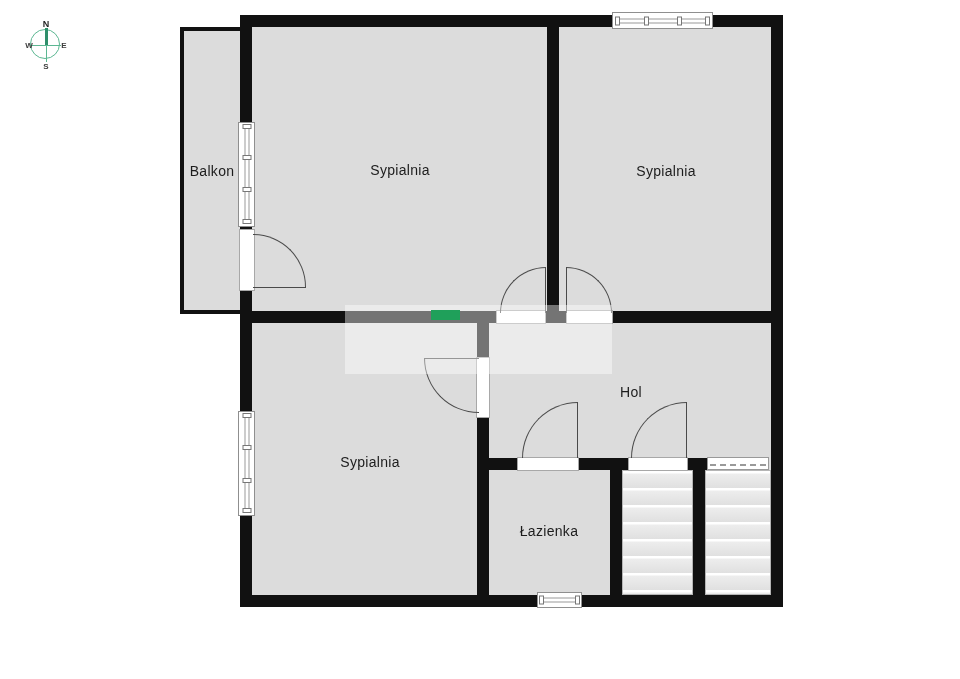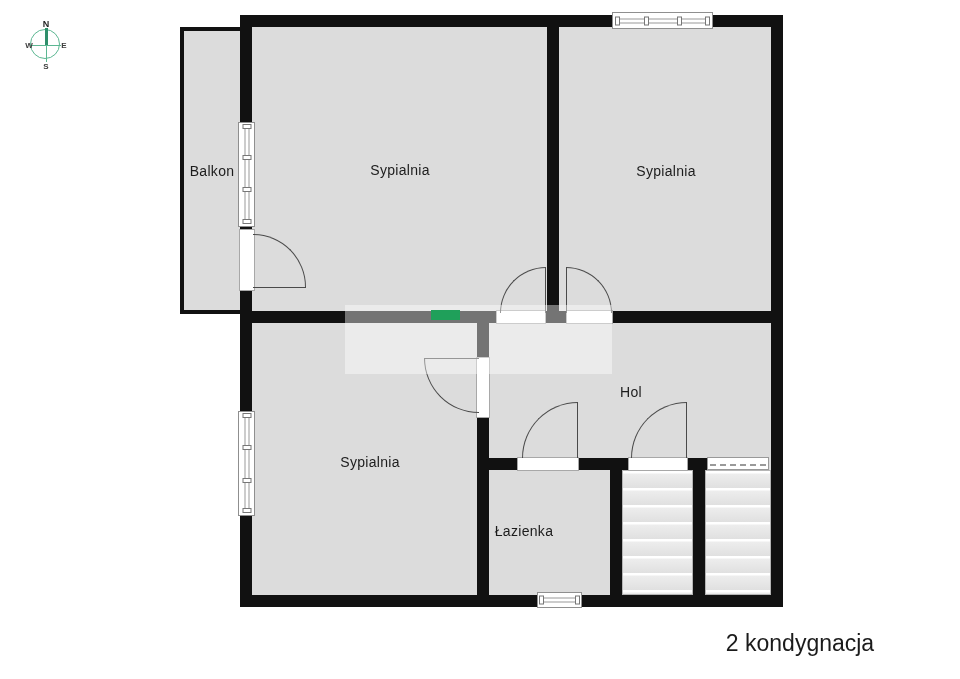--- a/index.html
+++ b/index.html
@@ -130,31 +130,30 @@
   <div class="leaf" style="left:577px;top:402px;width:1px;height:56px"></div>
 
   <div class="arc tl" style="left:631px;top:402px;width:56px;height:56px"></div>
   <div class="leaf" style="left:686px;top:402px;width:1px;height:56px"></div>
 
   <div class="room-label" style="left:212px;top:171px">Balkon</div>
   <div class="room-label" style="left:400px;top:170px">Sypialnia</div>
   <div class="room-label" style="left:666px;top:171px">Sypialnia</div>
   <div class="room-label" style="left:370px;top:462px">Sypialnia</div>
   <div class="room-label" style="left:631px;top:392px">Hol</div>
-  <div class="room-label" style="left:524px;top:531px">Łazienka</div>
+  <div class="room-label" style="left:549px;top:531px">Łazienka</div>
 
   <div class="wm-band"></div>
   <div class="wm-green"></div>
 
   <div id="compass">
     <div class="cmp-circle"></div>
     <div class="cmp-needle-top"></div>
     <div class="cmp-needle-bot"></div>
     <div class="cmp-hline"></div>
     <div class="cmp-label n" style="left:24px;top:10px">N</div>
     <div class="cmp-label" style="left:24px;top:52px">S</div>
     <div class="cmp-label" style="left:42px;top:31px">E</div>
     <div class="cmp-label" style="left:7px;top:31px">W</div>
   </div>
 
-  <div id="caption">2 kondygnacja</div>
 
 </div>
 
 </body></html>

